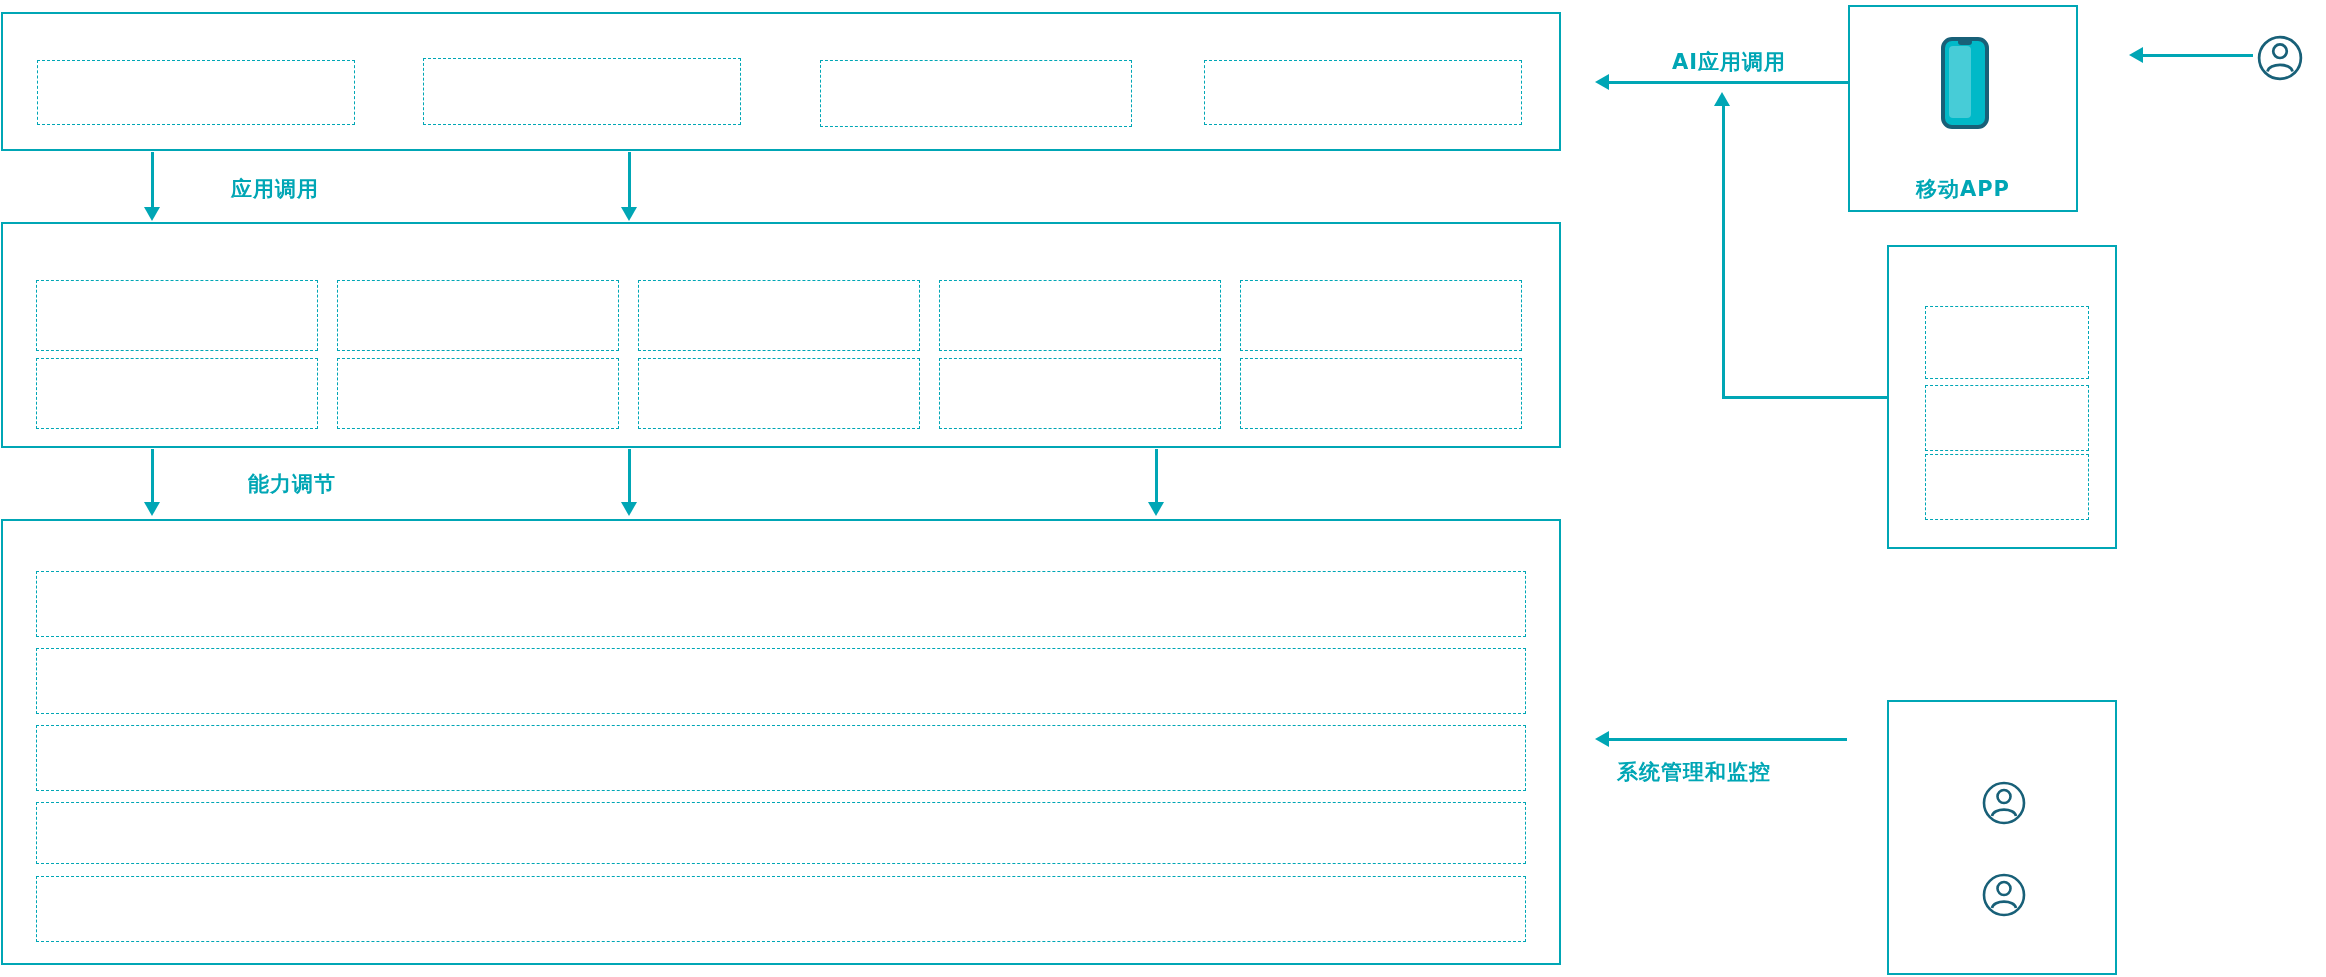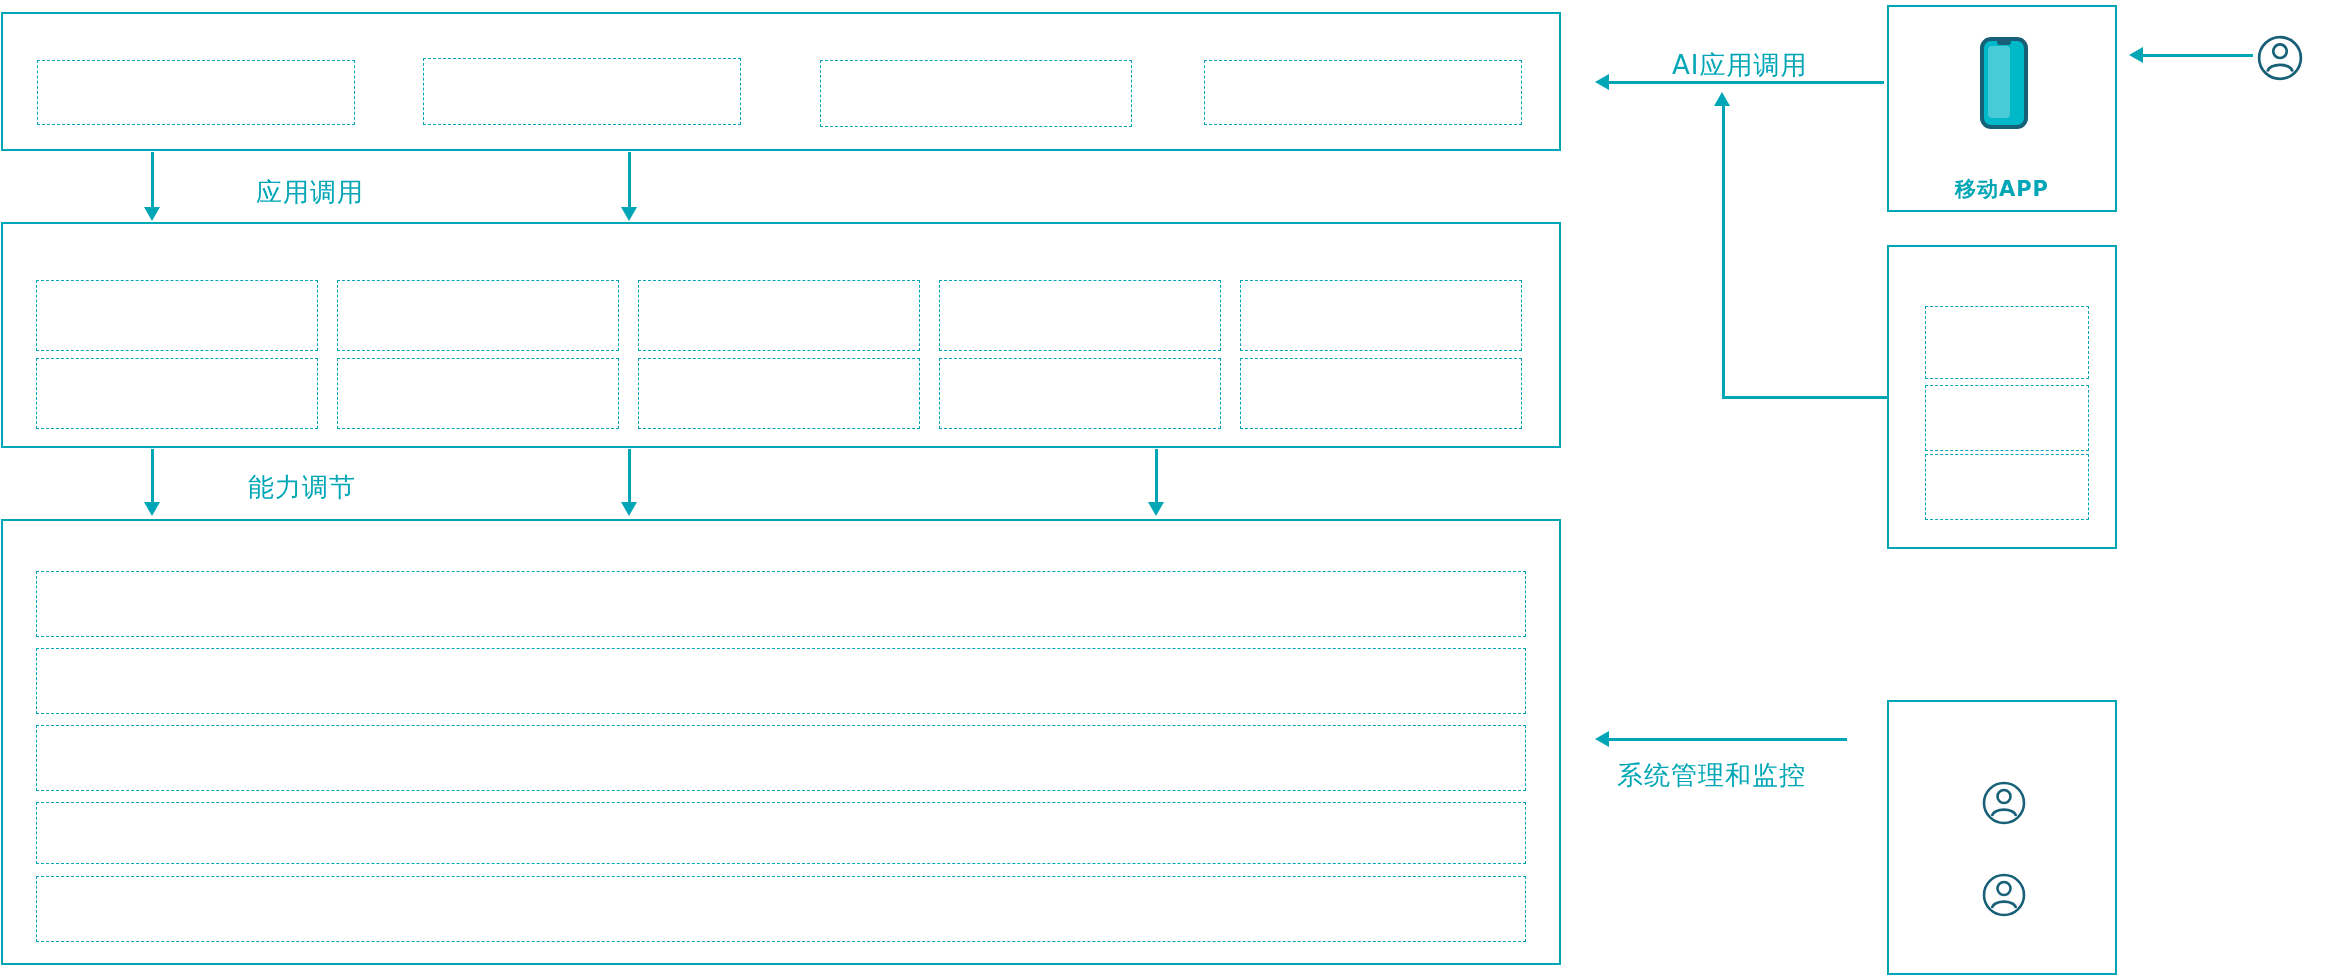--- a/index.html
+++ b/index.html
@@ -26,22 +26,22 @@
   }
   .dashed-box {
     position: absolute;
     border: 1.5px dashed var(--accent);
     box-sizing: border-box;
     background: #ffffff;
   }
   .flow-label {
     position: absolute;
     color: var(--accent);
-    font-size: 26px;
-    font-weight: normal;
+    font-size: 21px;
+    font-weight: bold;
     letter-spacing: 1px;
     white-space: nowrap;
   }
   .vline, .hline {
     position: absolute;
     background: var(--accent);
   }
   .arrow-down {
     position: absolute;
     width: 0; height: 0;
@@ -87,21 +87,21 @@
     <div class="dashed-box" style="left:34px; top:46px; width:318px; height:65px;"></div>
     <div class="dashed-box" style="left:420px; top:44px; width:318px; height:67px;"></div>
     <div class="dashed-box" style="left:817px; top:46px; width:312px; height:67px;"></div>
     <div class="dashed-box" style="left:1201px; top:46px; width:318px; height:65px;"></div>
   </div>
 
   <div class="vline" style="left:151px; top:152px; width:3px; height:55px;"></div>
   <div class="arrow-down" style="left:144px; top:207px;"></div>
   <div class="vline" style="left:628px; top:152px; width:3px; height:55px;"></div>
   <div class="arrow-down" style="left:621px; top:207px;"></div>
-  <div class="flow-label" style="left:256px; top:175px;">应用调用</div>
+  <div class="flow-label" style="left:231px; top:175px;">应用调用</div>
 
   <div class="solid-box" style="left:1px; top:222px; width:1560px; height:226px;">
     <div class="dashed-box" style="left:33px;  top:56px;  width:282px; height:71px;"></div>
     <div class="dashed-box" style="left:334px; top:56px;  width:282px; height:71px;"></div>
     <div class="dashed-box" style="left:635px; top:56px;  width:282px; height:71px;"></div>
     <div class="dashed-box" style="left:936px; top:56px;  width:282px; height:71px;"></div>
     <div class="dashed-box" style="left:1237px;top:56px;  width:282px; height:71px;"></div>
     <div class="dashed-box" style="left:33px;  top:134px; width:282px; height:71px;"></div>
     <div class="dashed-box" style="left:334px; top:134px; width:282px; height:71px;"></div>
     <div class="dashed-box" style="left:635px; top:134px; width:282px; height:71px;"></div>
@@ -126,21 +126,21 @@
   </div>
 
   <div class="arrow-left" style="left:1595px; top:74px;"></div>
   <div class="hline" style="left:1608px; top:81px; width:276px; height:3px;"></div>
   <div class="flow-label" style="left:1672px; top:48px;">AI应用调用</div>
 
   <div class="arrow-up" style="left:1714px; top:92px;"></div>
   <div class="vline" style="left:1722px; top:105px; width:3px; height:292px;"></div>
   <div class="hline" style="left:1722px; top:396px; width:165px; height:3px;"></div>
 
-  <div class="solid-box" style="left:1887px; top:5px; width:230px; height:207px;">
+  <div class="solid-box" style="left:1848px; top:5px; width:230px; height:207px;">
     <div class="icon-wrap" style="left:88px; top:28px;">
       <svg width="54" height="96" viewBox="0 0 54 96">
         <rect x="5" y="4" width="44" height="88" rx="9" style="fill:var(--phone_fill); stroke:var(--icon_dark); stroke-width:4;"></rect>
         <rect x="11" y="11" width="22" height="72" rx="4" style="fill:#ffffff; opacity:0.28;"></rect>
         <rect x="20" y="4" width="14" height="6" rx="3" style="fill:var(--icon_dark);"></rect>
       </svg>
     </div>
     <div class="center-text" style="top:168px;">移动APP</div>
   </div>
 

